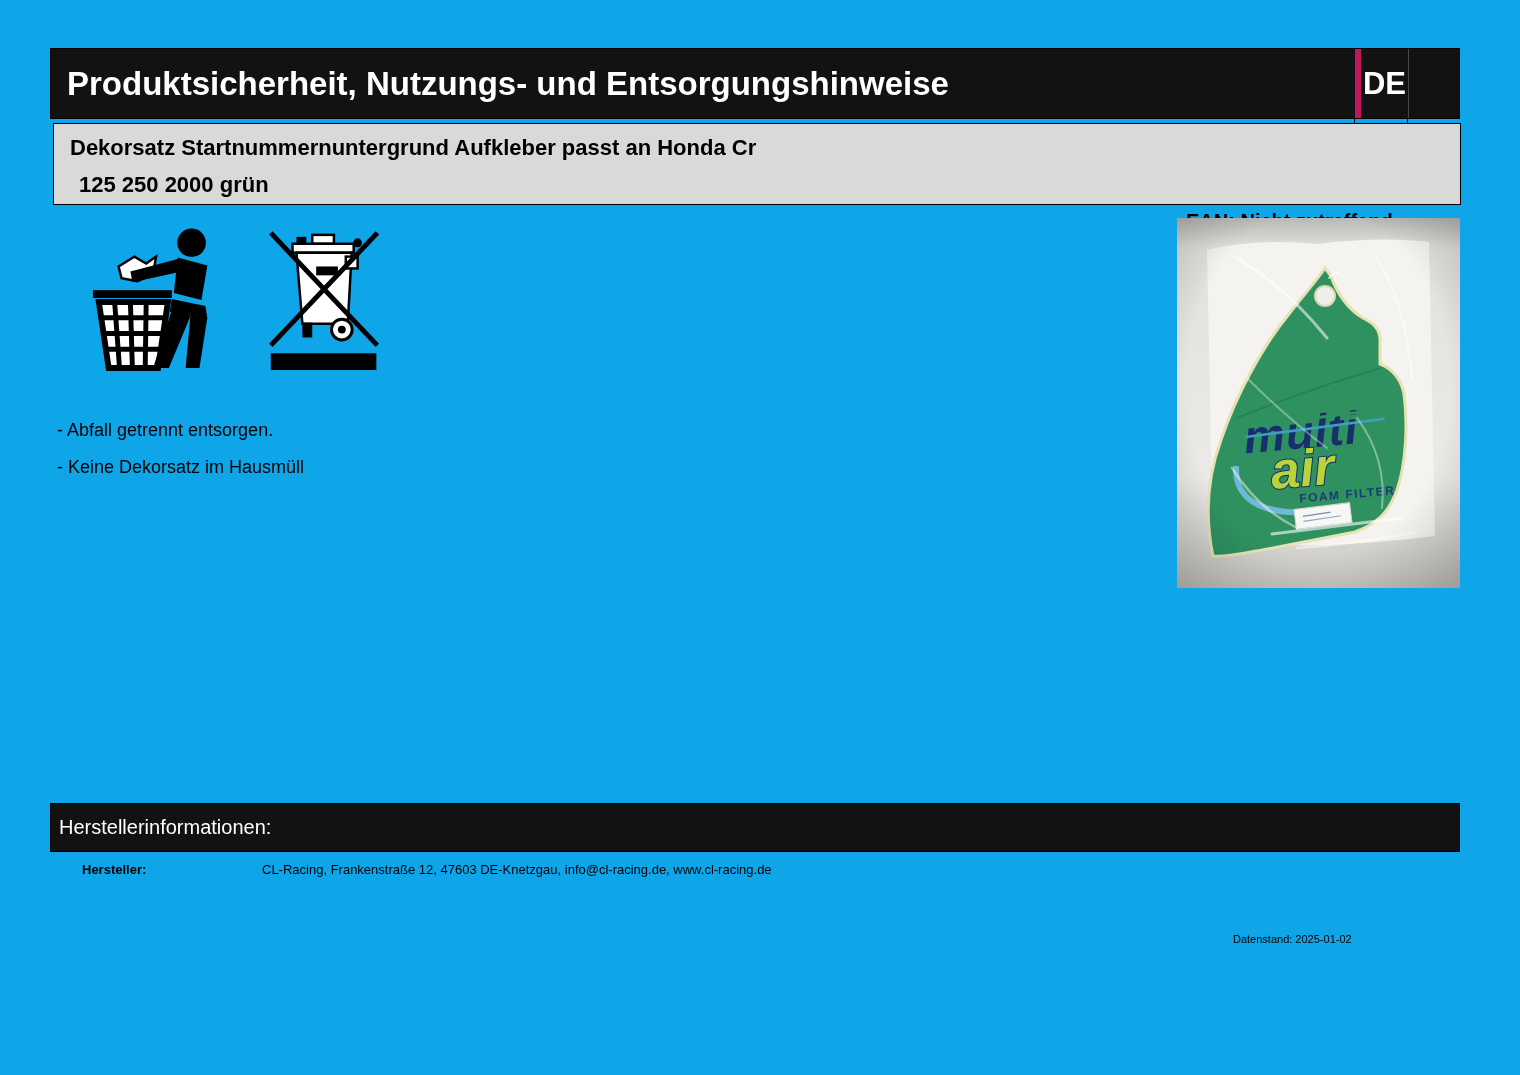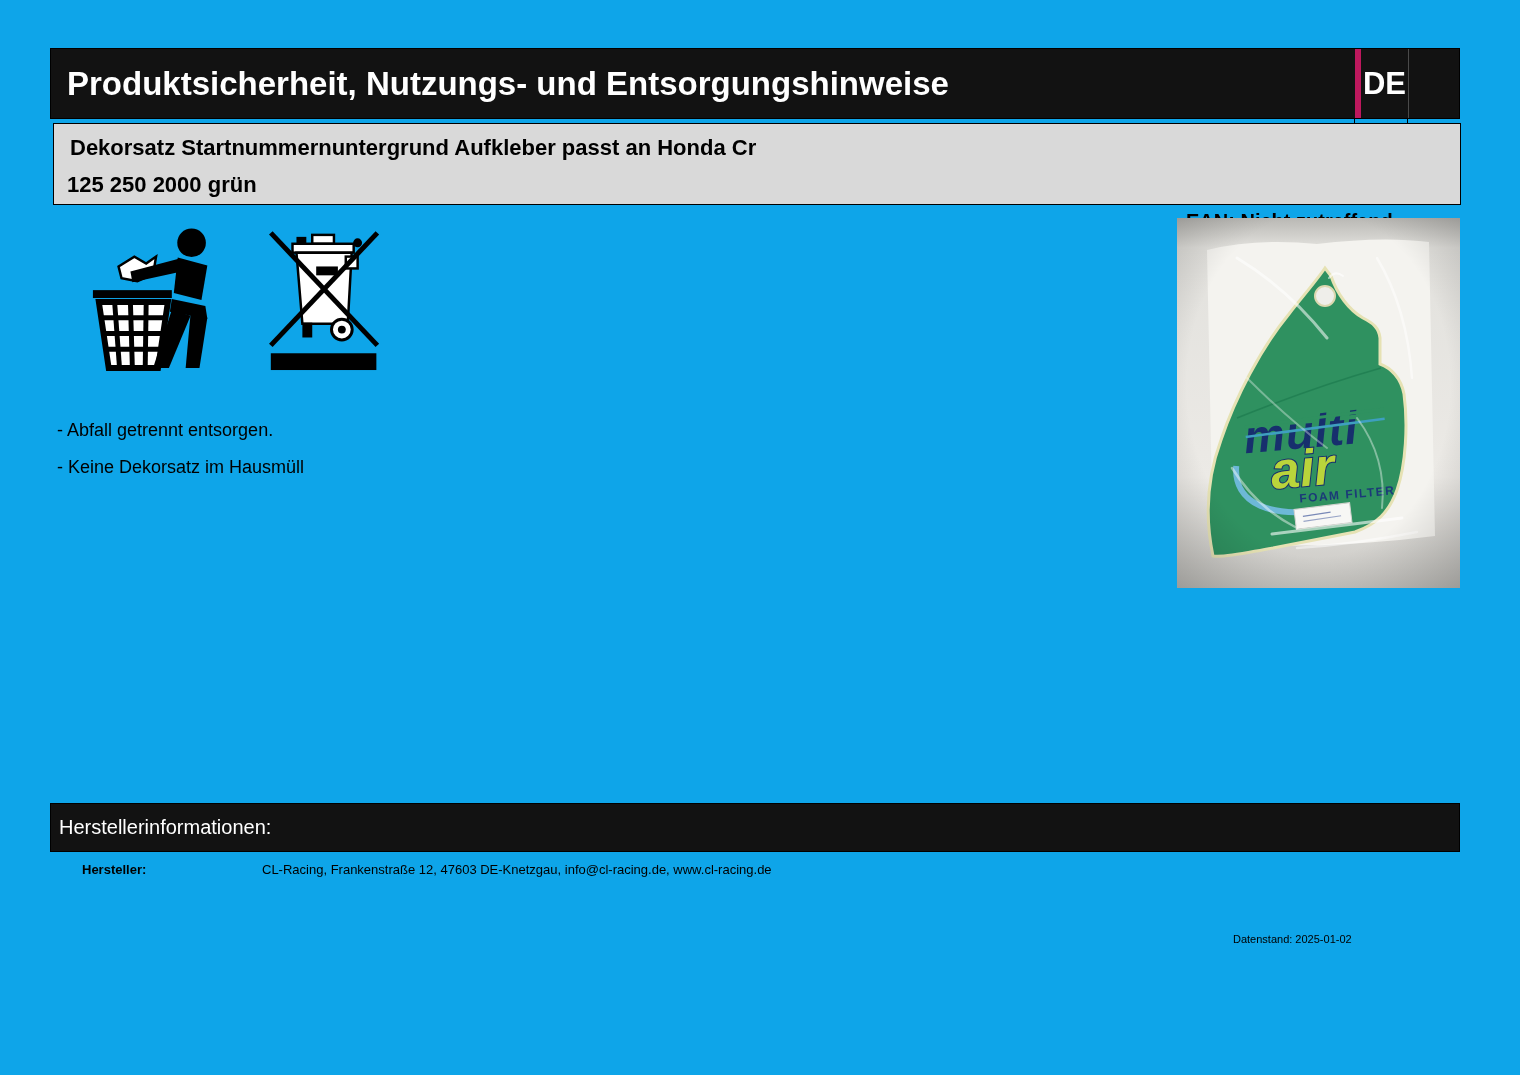--- a/index.html
+++ b/index.html
@@ -28,21 +28,21 @@
     color:#fff;font-size:31px;font-weight:bold;
   }
   .nub{position:absolute;width:1px;height:5px;background:#000;top:119px;}
   
   .subheader{
     position:absolute;left:53px;top:123px;width:1408px;height:82px;
     background:#d9d9d9;border:1px solid #000;box-sizing:border-box;
   }
   .prod-title{font-size:22px;font-weight:bold;line-height:37px;padding-top:5px;}
   .prod-title .l1{padding-left:16px;white-space:nowrap;}
-  .prod-title .l2{padding-left:13px;white-space:nowrap;}
+  .prod-title .l2{padding-left:25px;white-space:nowrap;}
   .codes{
     position:absolute;left:1132px;top:5px;font-size:20px;font-weight:bold;
     line-height:37px;white-space:pre;
   }
   
   .icon-tidyman{position:absolute;left:90px;top:227px;width:140px;height:146px;}
   .icon-weee{position:absolute;left:268px;top:227px;width:124px;height:146px;}
   
   .notes{position:absolute;left:57px;top:412px;font-size:18px;line-height:37px;}
   .notes div{white-space:pre;}

